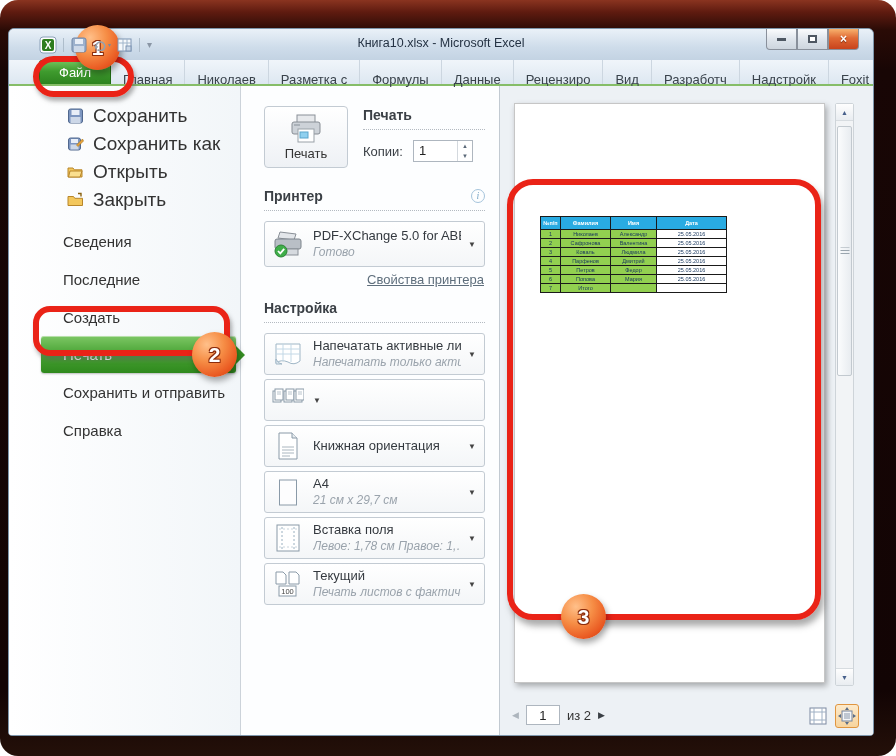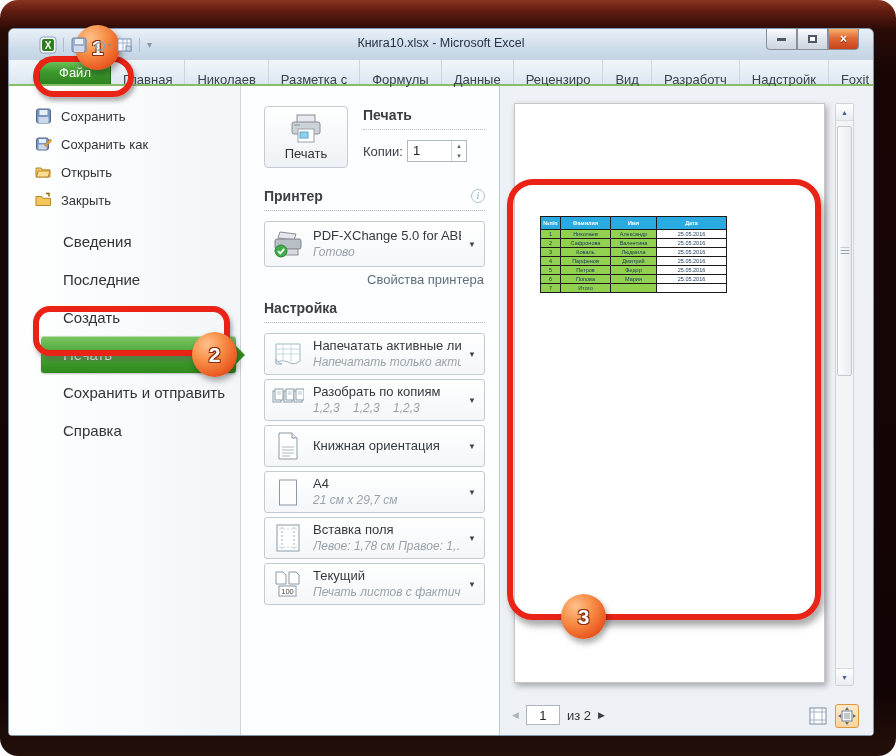--- a/index.html
+++ b/index.html
@@ -36,21 +36,21 @@
     background:linear-gradient(#f0f5fa,#dde7f1); border-bottom:2px solid #86bd68; }
   .tab { height:24px; line-height:23px; padding:8px 12px; font-size:13px; color:#39424b; border-right:1px solid #ccd6e0; cursor:pointer; white-space:nowrap; }
   .tab-file { margin-left:30px; background:linear-gradient(#71c35c,#3f9b2e 45%,#2d831f); color:#fff;
     border:1px solid #1f6b14; border-bottom:none; border-radius:3px 3px 0 0; padding:0 19px; }
   .tab-spacer { flex:1; }
 
   
   .backstage { flex:1; display:flex; min-height:0; background:#fdfeff; }
 
   .sidebar { width:232px; flex:none; background:linear-gradient(90deg,#ffffff,#f2f6f9); border-right:1px solid #ccd3da; padding-top:16px; }
-  .side-cmd { height:28px; display:flex; align-items:center; gap:9px; padding-left:26px; font-size:13px; color:#333; cursor:pointer; }
+  .side-cmd { height:28px; display:flex; align-items:center; gap:9px; padding-left:58px; font-size:19px; color:#333; cursor:pointer; }
   .side-cmd svg { flex:none; }
   .side-nav { height:38px; display:flex; align-items:center; padding-left:54px; font-size:15px; color:#333; cursor:pointer; }
   .side-nav.active { margin:0 4px 0 32px; padding-left:22px; height:37px; border-radius:3px;
     background:linear-gradient(#7dc765,#47a233 50%,#2f891d); color:#fff; position:relative;
     box-shadow:inset 0 1px 0 rgba(255,255,255,.45), 0 1px 2px rgba(0,0,0,.25); }
   .side-nav.active::after { content:""; position:absolute; right:-9px; top:50%; margin-top:-9px;
     border-left:9px solid #368f23; border-top:9px solid transparent; border-bottom:9px solid transparent; }
   .side-group { margin-top:8px; }
   .side-foot { margin-top:14px; }
   .side-foot .side-cmd { height:32px; }
@@ -60,40 +60,40 @@
   .sec-h { font-size:14px; font-weight:bold; color:#3b4046; }
   .sec-row { display:flex; align-items:center; justify-content:space-between; }
   .dotted { border-bottom:1px dotted #b4bac1; margin:6px 0 10px; }
   .info-ic { width:14px; height:14px; border-radius:50%; border:1px solid #a5c4dc; color:#7ba7c7; font-size:10px; font-style:italic;
     font-family:"Liberation Serif",serif; text-align:center; line-height:12px; cursor:pointer; }
 
   .print-row { display:flex; gap:15px; margin-bottom:20px; }
   .print-big { width:84px; height:62px; border:1px solid #c3cbd3; border-radius:4px; cursor:pointer;
     background:linear-gradient(#ffffff,#eef1f5); display:flex; flex-direction:column; align-items:center; justify-content:center; gap:2px; font-size:13px; color:#333; }
   .print-col { flex:1; padding-top:1px; }
-  .copies-row { display:flex; align-items:center; gap:4px; margin-top:3px; }
+  .copies-row { display:flex; align-items:center; gap:10px; margin-top:3px; }
 
   .spin { width:60px; height:22px; border:1px solid #aeb6bf; background:#fff; display:flex; }
   .spin-val { flex:1; padding:2px 5px; font-size:13px; color:#222; }
   .spin-ar { width:15px; display:flex; flex-direction:column; border-left:1px solid #d4d9de; }
   .spin-ar span { flex:1; font-size:6px; line-height:10px; text-align:center; color:#5a6878; cursor:pointer; }
 
   .dd { min-height:42px; border:1px solid #c3cbd3; border-radius:3px; background:linear-gradient(#ffffff,#f4f6f8);
     display:flex; align-items:center; padding:2px 8px 2px 5px; gap:7px; margin-bottom:4px; cursor:pointer; }
   .dd-ic { width:36px; flex:none; display:flex; justify-content:center;text-align:center; }
   .dd-txt { flex:1; display:flex; flex-direction:column; line-height:1.3; overflow:hidden; white-space:nowrap; }
   .dd-t { font-size:13px; color:#34393f; }
   .dd-s { font-size:12px; color:#9aa3ac;font-style:italic; }
   .dd-s:empty { display:none; }
   .dd-s.sp { word-spacing:10px; }
   .dd-a { font-size:8px; color:#444; flex:none; }
   .dd.printer { min-height:46px; }
 
   .link-row { text-align:right; margin:5px 1px 13px 0; }
-  .bs-link { color:#5e6e7c; font-size:13px; cursor:pointer; }
+  .bs-link { color:#5e6e7c; font-size:13px; text-decoration:underline; cursor:pointer; }
   .pages-row { display:flex; align-items:center; gap:6px; margin:7px 0 8px; }
   .pages-row .spin { width:56px; }
   .dash { color:#555; }
 
   
   .preview { flex:1; background:#edf1f5; border-left:1px solid #c2cad2; position:relative; min-width:0; }
   .page { position:absolute; left:14px; top:17px; width:311px; height:580px; background:#fff;
     border:1px solid #c6c6c6; box-shadow:2px 3px 6px rgba(0,0,0,.3); }
   .ptable { position:absolute; left:25px; top:112px; border-collapse:collapse; table-layout:fixed; }
   .ptable th,.ptable td { border:1px solid #1a1a1a; padding:0 1px; overflow:hidden; white-space:nowrap; }
@@ -347,24 +347,20 @@
                   <rect x="12" y="4" width="8" height="11"></rect>
                   <rect x="14" y="2" width="8" height="11"></rect>
                   <rect x="22" y="4" width="8" height="11"></rect>
                   <rect x="24" y="2" width="8" height="11"></rect>
                 </g>
                 <g stroke="#b9c4cd">
                   <path d="M5 5 h4 M5 7 h4 M16 5 h4 M16 7 h4 M26 5 h4 M26 7 h4"></path>
                 </g>
               </svg>
           </span>
-          <span class="dd-txt">
-            <span class="dd-t">Разобрать по копиям</span>
-            <span class="dd-s sp">1,2,3 1,2,3 1,2,3</span>
-          </span>
           <span class="dd-a">▼</span>
         </div>
 
         <div class="dd">
           <span class="dd-ic">
             <svg width="22" height="28" viewBox="0 0 22 28">
                 <path d="M2 1 H15 L20 6 V27 H2 Z" fill="#fff" stroke="#8a9aa8"></path>
                 <path d="M15 1 L15 6 L20 6" fill="#e7ecf0" stroke="#8a9aa8"></path>
                 <path d="M5 15 h12 M5 18 h12 M5 21 h12 M5 24 h8" stroke="#aab6bf"></path>
               </svg>

